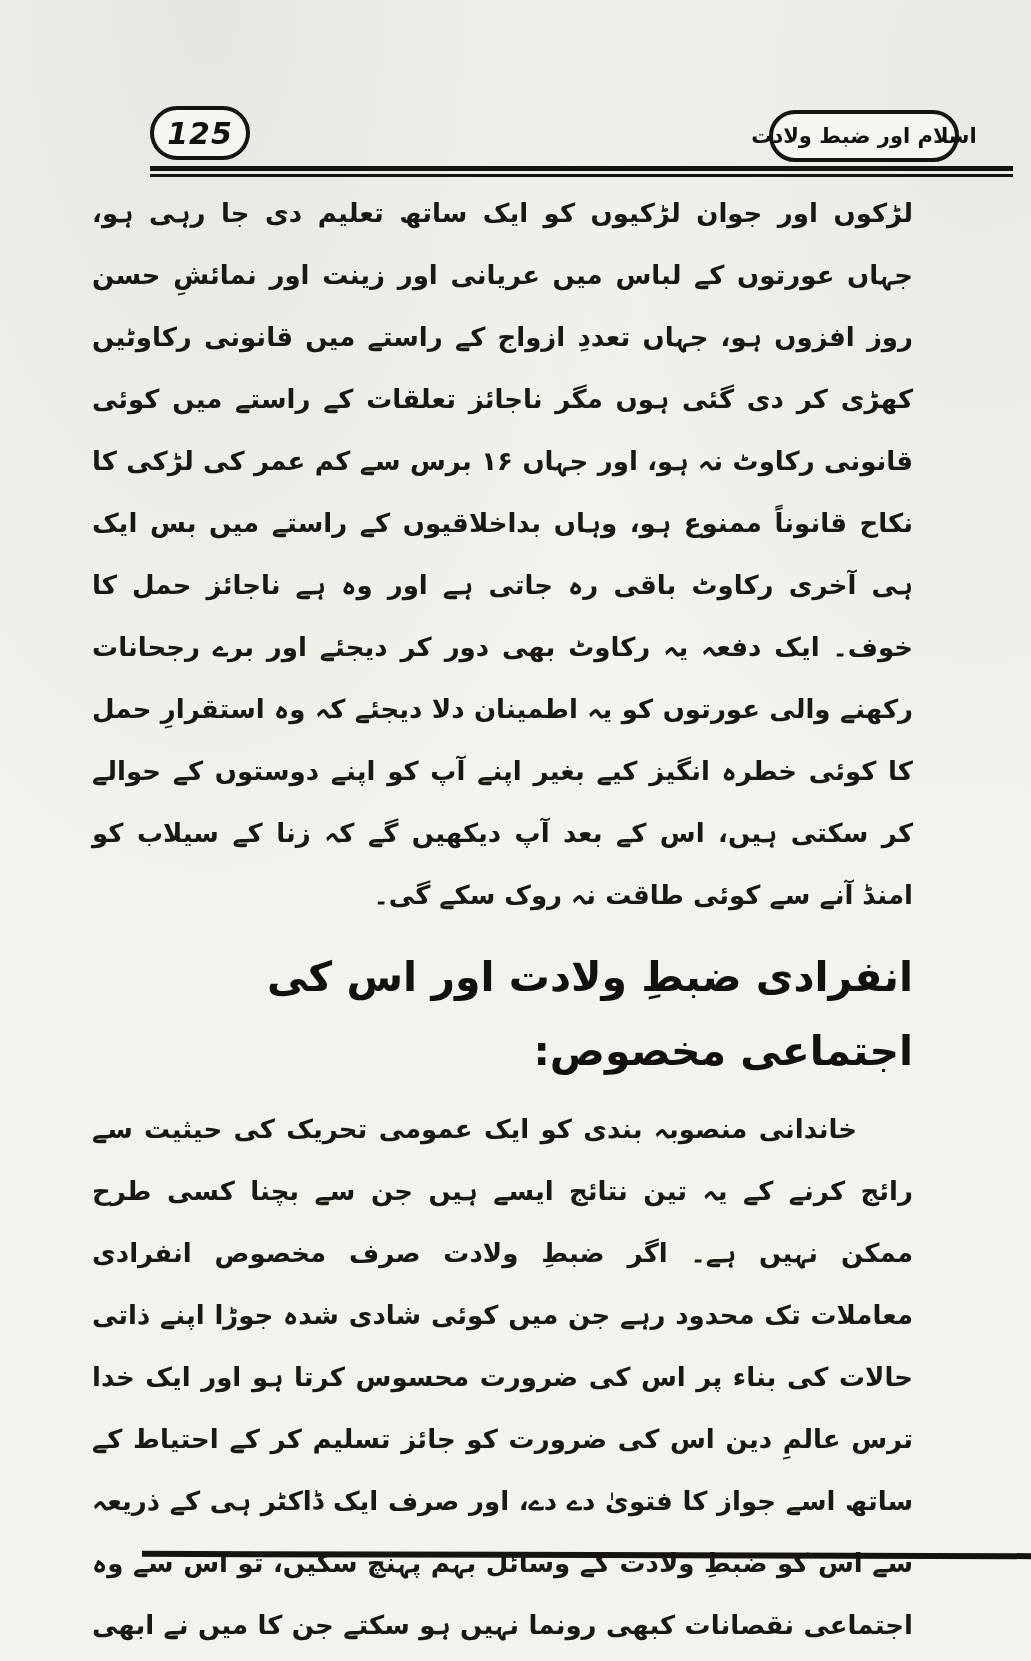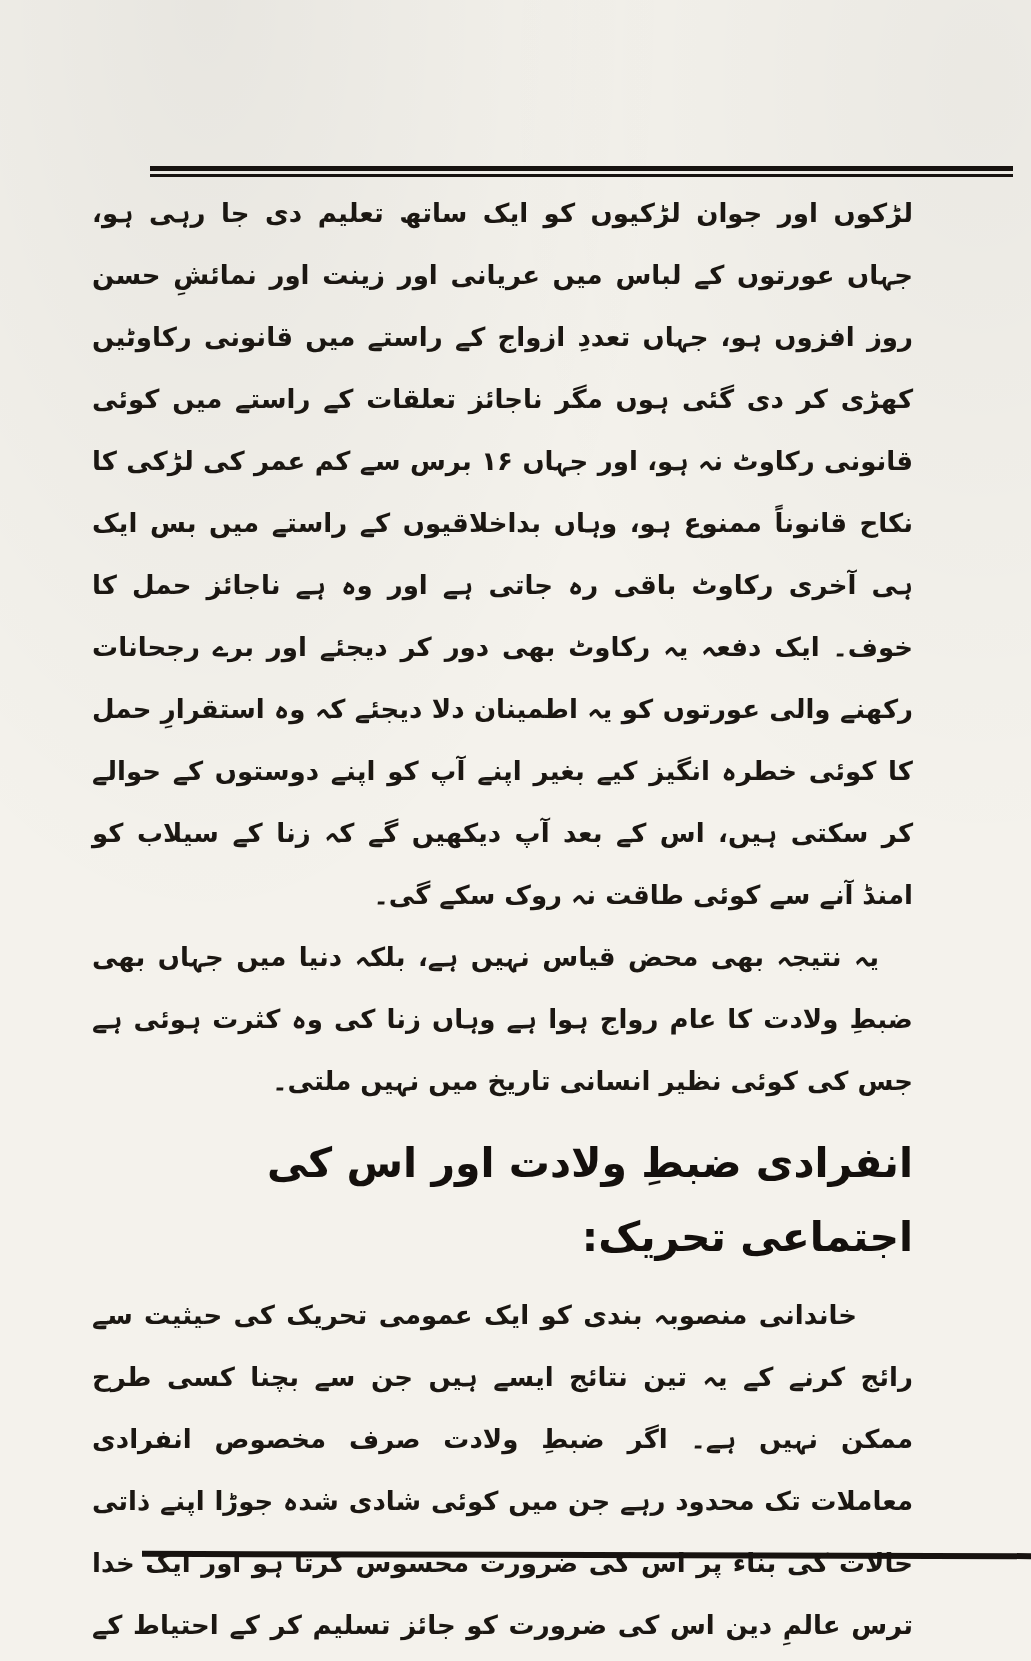--- a/index.html
+++ b/index.html
@@ -110,30 +110,37 @@
     height: 6px;
     background: #171310;
     transform: rotate(0.15deg);
   }
 </style>
 </head>
 <body>
 
 <div class="page">
 
+  <div class="header">
+    <div class="pill page-num-pill">
+      <span>125</span>
+    </div>
+    <div class="pill title-pill">
+      <span>اسلام اور ضبط ولادت</span>
+    </div>
+  </div>
 
   <div class="header-rule">
     <div class="rule-thick"></div>
     <div class="rule-gap"></div>
     <div class="rule-thin"></div>
   </div>
 
   <div class="body-text">
     <p class="para">لڑکوں اور جوان لڑکیوں کو ایک ساتھ تعلیم دی جا رہی ہو، جہاں عورتوں کے لباس میں عریانی اور زینت اور نمائشِ حسن روز افزوں ہو، جہاں تعددِ ازواج کے راستے میں قانونی رکاوٹیں کھڑی کر دی گئی ہوں مگر ناجائز تعلقات کے راستے میں کوئی قانونی رکاوٹ نہ ہو، اور جہاں ۱۶ برس سے کم عمر کی لڑکی کا نکاح قانوناً ممنوع ہو، وہاں بداخلاقیوں کے راستے میں بس ایک ہی آخری رکاوٹ باقی رہ جاتی ہے اور وہ ہے ناجائز حمل کا خوف۔ ایک دفعہ یہ رکاوٹ بھی دور کر دیجئے اور برے رجحانات رکھنے والی عورتوں کو یہ اطمینان دلا دیجئے کہ وہ استقرارِ حمل کا کوئی خطرہ انگیز کیے بغیر اپنے آپ کو اپنے دوستوں کے حوالے کر سکتی ہیں، اس کے بعد آپ دیکھیں گے کہ زنا کے سیلاب کو امنڈ آنے سے کوئی طاقت نہ روک سکے گی۔</p>
-    <p class="para indent-sm">یہ نتیجہ بھی محض قیاس نہیں ہے، بلکہ دنیا میں جہاں بھی ضبطِ ولادت کا عام رواج ہوا ہے وہاں زنا کی وہ کثرت ہوئی ہے جس کی کوئی نظیر انسانی تاریخ میں نہیں ملتی۔</p>
-    <h2 class="section-heading">انفرادی ضبطِ ولادت اور اس کی اجتماعی تحریک:</h2>
+    <h2 class="section-heading">انفرادی ضبطِ ولادت اور اس کی اجتماعی مخصوص:</h2>
     <p class="para indent-md">خاندانی منصوبہ بندی کو ایک عمومی تحریک کی حیثیت سے رائج کرنے کے یہ تین نتائج ایسے ہیں جن سے بچنا کسی طرح ممکن نہیں ہے۔ اگر ضبطِ ولادت صرف مخصوص انفرادی معاملات تک محدود رہے جن میں کوئی شادی شدہ جوڑا اپنے ذاتی حالات کی بناء پر اس کی ضرورت محسوس کرتا ہو اور ایک خدا ترس عالمِ دین اس کی ضرورت کو جائز تسلیم کر کے احتیاط کے ساتھ اسے جواز کا فتویٰ دے دے، اور صرف ایک ڈاکٹر ہی کے ذریعہ سے اس کو ضبطِ ولادت کے وسائل بہم پہنچ سکیں، تو اس سے وہ اجتماعی نقصانات کبھی رونما نہیں ہو سکتے جن کا میں نے ابھی ابھی ذکر کیا ہے لیکن اس محدود انفرادی ضبطِ ولادت کی نوعیت اس تحریک سے بالکل ہی مختلف ہے جو تحدیدِ نسل کے لیے وسیع پیمانے پر عام لوگوں میں پھیلائی جائے اور جس کے ساتھ مانع حمل ذرائع بھی ہر ہر شخص کی دسترس تک پہنچا دیئے جائیں۔ اس صورت میں مذکورہ بالا نتائج کو رونما ہونے سے روک دینا کسی کے بس میں نہیں ہے۔</p>
 
   </div>
 
   <div class="footer-rule"></div>
 
 </div>
 
 </body></html>

